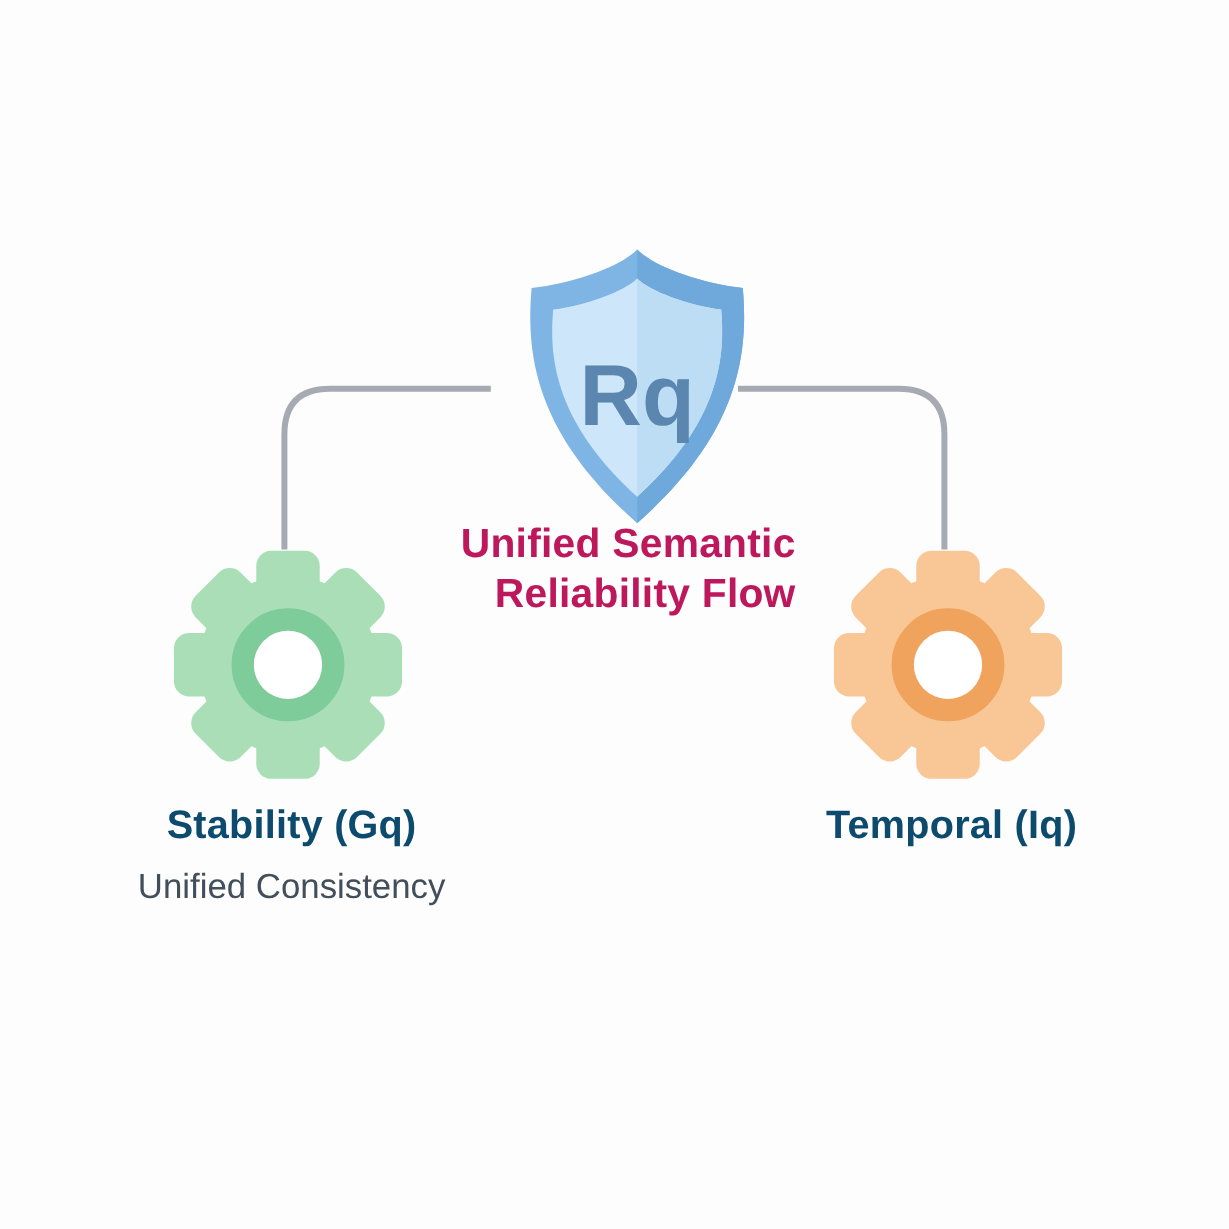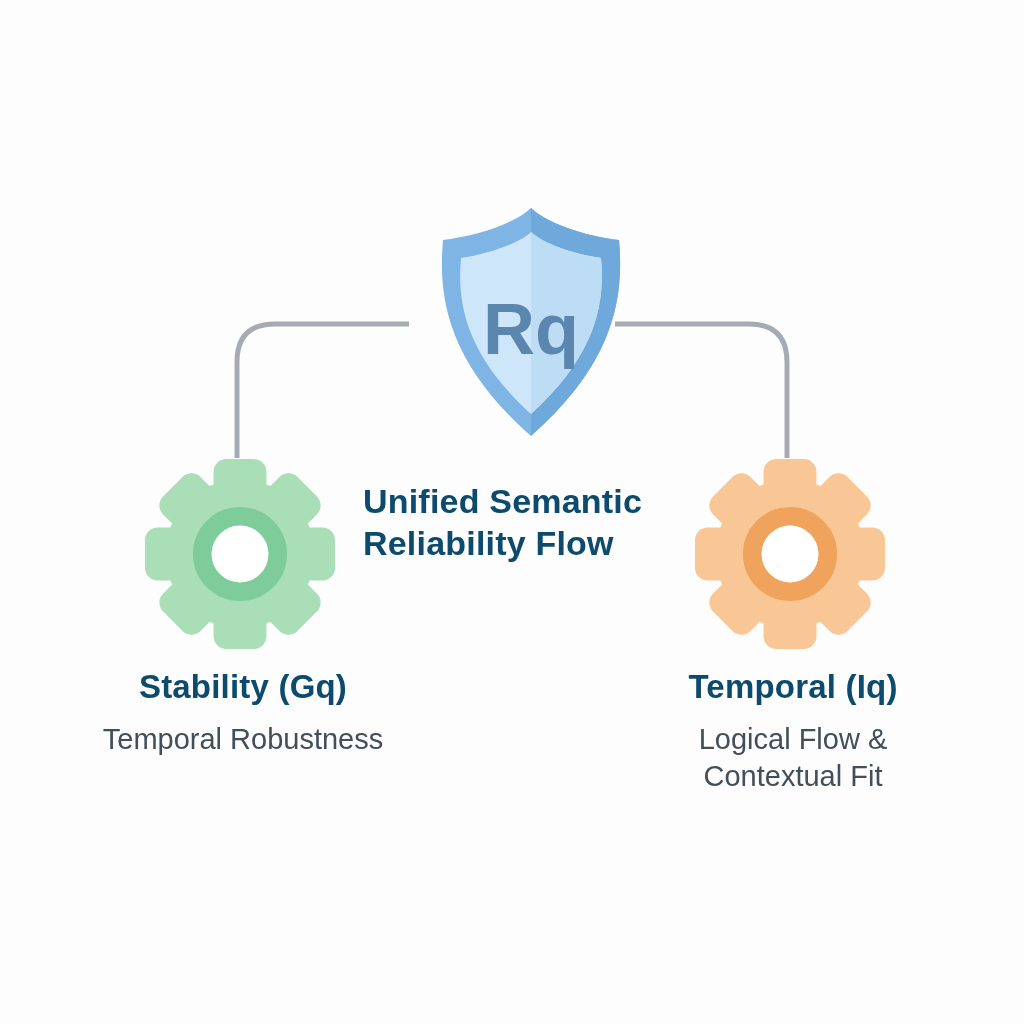--- a/index.html
+++ b/index.html
@@ -10,24 +10,24 @@
     position:relative;overflow:hidden;
   }
   .canvas{position:absolute;inset:0;width:1024px;height:1024px;}
   .connector-layer{position:absolute;left:0;top:0;z-index:1;}
   .node{position:absolute;z-index:2;}
   .shield-wrap{left:420px;top:202px;width:222px;height:240px;}
   .gear-wrap{width:196px;height:196px;}
   .gear-left{left:142px;top:456px;}
   .gear-right{left:692px;top:456px;}
   .root-title{
-    left:363px;top:480px;width:300px;
-    text-align:left;
+    left:363px;top:432px;width:300px;
+    text-align:right;
     font-size:34px;font-weight:700;line-height:42px;
-    color:#0c4a6e;letter-spacing:0.2px;
+    color:#be185d;letter-spacing:0.2px;
   }
   .branch-label{position:absolute;z-index:2;text-align:center;width:380px;}
   .branch-left{left:53px;top:667px;}
   .branch-right{left:603px;top:667px;}
   .branch-heading{
     font-size:33px;font-weight:700;color:#0c4a6e;
     line-height:40px;margin:0 0 14px 0;letter-spacing:0.2px;
   }
   .branch-subtitle{
     font-size:29px;font-weight:400;color:#434e5b;
@@ -91,25 +91,21 @@
         <circle cx="100" cy="100" r="76"></circle>
       </g>
       <circle cx="100" cy="100" r="38.5" fill="none" stroke-width="19" stroke="#f0a35c"></circle>
       <circle cx="100" cy="100" r="29" fill="#ffffff"></circle>
     </svg>
   </div>
 
   <div class="branch-label branch-left">
     <p class="branch-heading">Stability (Gq)</p>
     <p class="branch-subtitle">
-      <span>Temporal Robustness</span><br>
+      <span>Unified Consistency</span><br>
     </p>
   </div>
 
   <div class="branch-label branch-right">
     <p class="branch-heading">Temporal (Iq)</p>
-    <p class="branch-subtitle">
-      <span>Logical Flow &amp;</span><br>
-      <span>Contextual Fit</span>
-    </p>
   </div>
 
 </div>
 
 </body></html>

